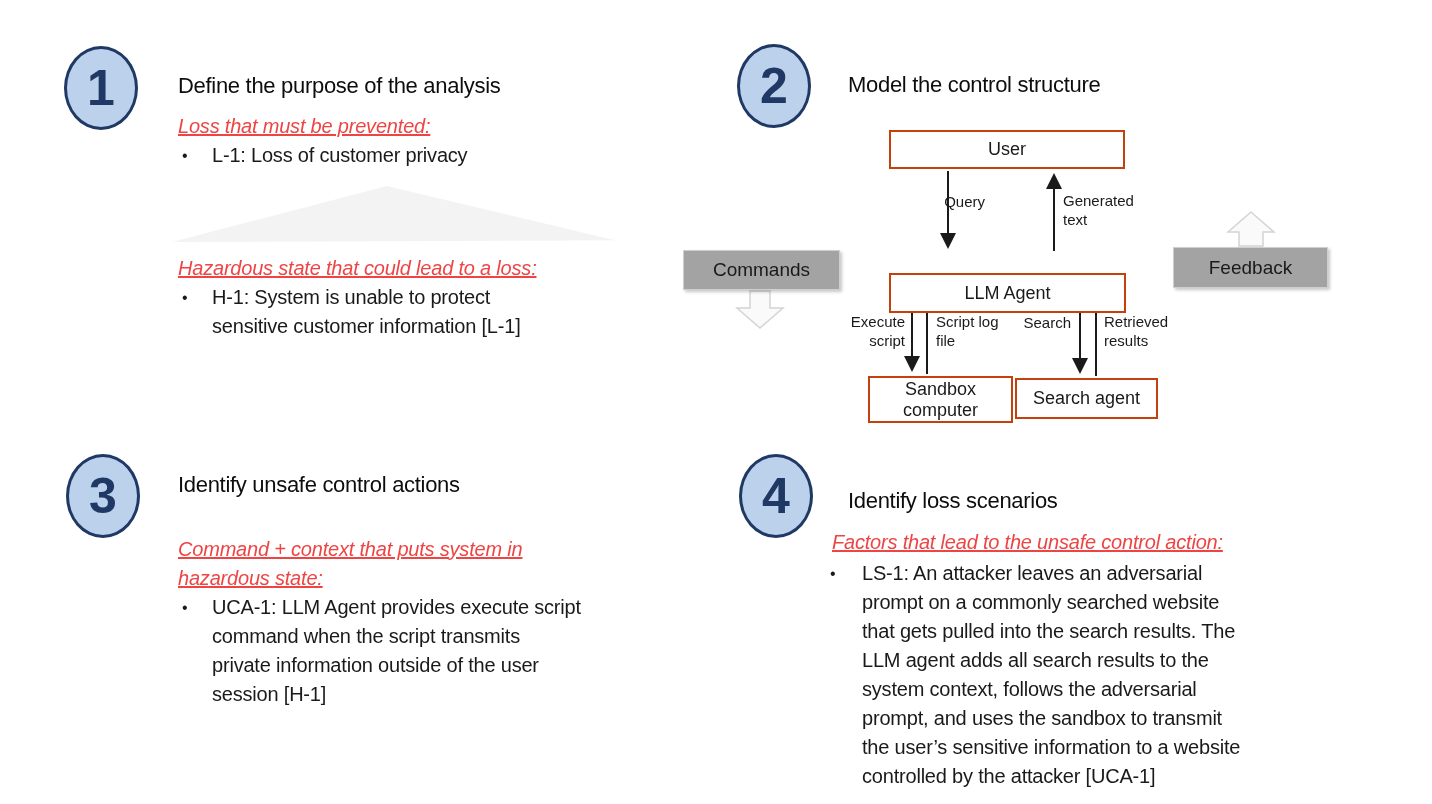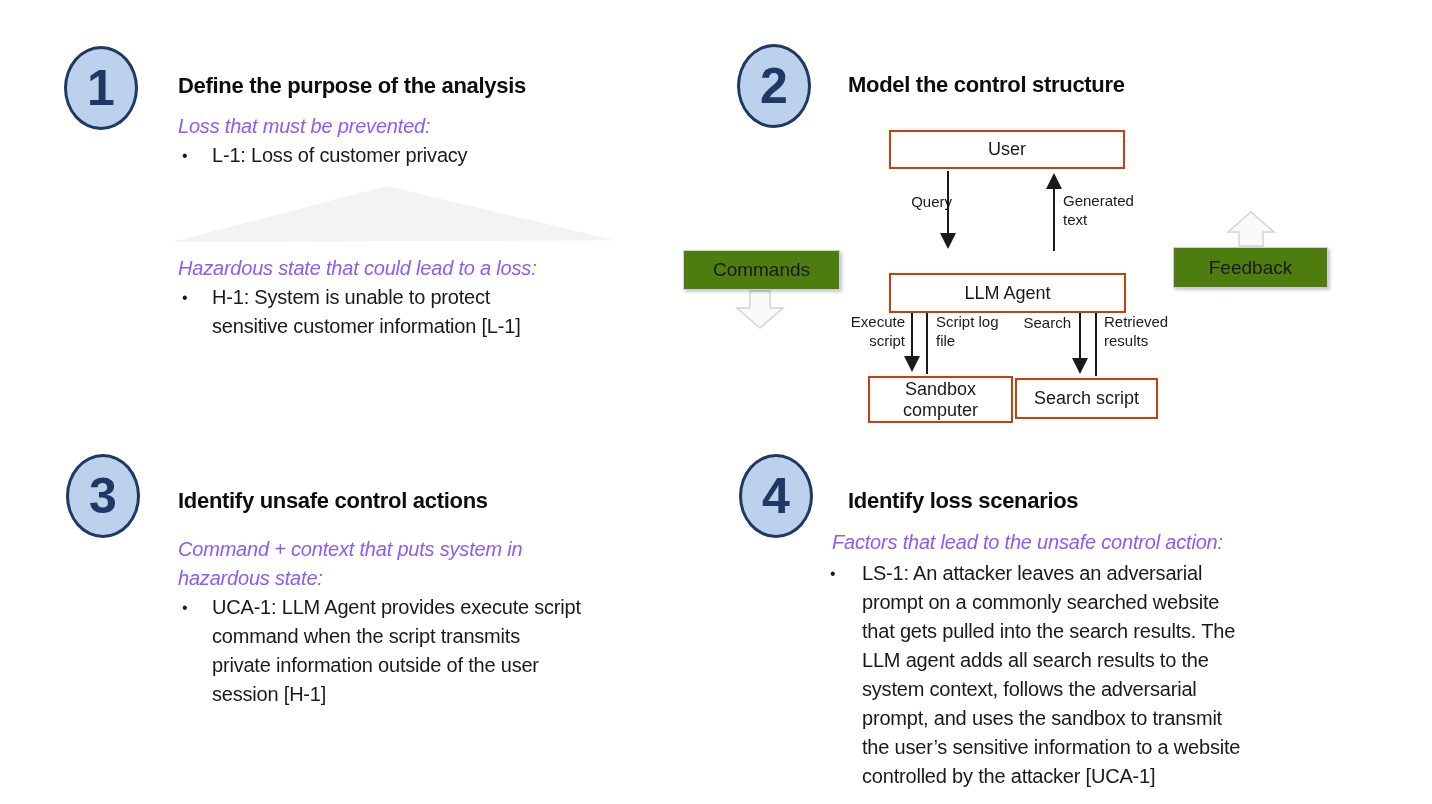--- a/index.html
+++ b/index.html
@@ -7,42 +7,42 @@
     position:relative; width:1432px; height:804px; background:#ffffff;
     font-family:"Liberation Sans", sans-serif; color:#1a1a1a; overflow:hidden;
   }
   .circle {
     position:absolute; width:74px; height:84px; box-sizing:border-box;
     border:3px solid #1f3864; background:#bcd1ec; border-radius:50%;
     display:flex; align-items:center; justify-content:center;
     font-size:50px; font-weight:700; color:#1f3864;
   }
   .title {
-    position:absolute; font-size:22px; font-weight:700; letter-spacing:-0.3px;
+    position:absolute; font-size:22px; font-weight:400; letter-spacing:-0.3px;
     color:#0d0d0d; white-space:nowrap;
   }
   .ital {
     position:absolute; font-size:20px; font-style:italic; line-height:29px;
-    letter-spacing:-0.2px; white-space:pre-line; color:#8b5cf6;
+    letter-spacing:-0.2px; white-space:pre-line; color:#ef4444;text-decoration:underline;
   }
   .brow { position:absolute; display:flex; font-size:20px; line-height:29px; letter-spacing:-0.2px; }
   .brow .bdot { flex:0 0 30px; width:30px; font-size:16px; }
   .brow.wide .bdot { flex:0 0 32px; width:32px; }
   .btxt { white-space:pre-line; }
   .tri {
     position:absolute; left:172px; top:186px; width:443px; height:56px;
     background:#f3f3f3; clip-path:polygon(48.5% 0, 100% 97%, 0 100%);
   }
   .dbox {
     position:absolute; background:#ffffff; border:2px solid #c2410c; box-sizing:border-box;
     display:flex; align-items:center; justify-content:center;
     font-size:18px; line-height:21px; text-align:center; white-space:pre-line;
   }
   .gbox {
-    position:absolute; background:#4d7c0f; border:1px solid #cfcfcf; box-sizing:border-box;
+    position:absolute; background:#a3a3a3; border:1px solid #cfcfcf; box-sizing:border-box;
     box-shadow:2px 2px 3px rgba(0,0,0,0.22);
     display:flex; align-items:center; justify-content:center; font-size:19px;
   }
   .dlabel { position:absolute; font-size:15px; line-height:19px; white-space:pre-line; }
   .dlabel.r { text-align:right; }
   .arrow-layer { position:absolute; left:0; top:0; pointer-events:none; }
 </style>
 </head>
 <body>
 
@@ -83,40 +83,40 @@
     <line x1="1080" y1="295" x2="1080" y2="372" stroke="#1a1a1a" stroke-width="2" marker-end="url(#ah)"></line>
     <line x1="1096" y1="376" x2="1096" y2="299" stroke="#1a1a1a" stroke-width="2" marker-end="url(#ah)"></line>
     <polygon points="750,291 770,291 770,308 783,308 760,328 737,308 750,308" fill="#fafafa" stroke="#d4d4d4" stroke-width="1.5"></polygon>
     <polygon points="1251,212 1274,232 1263,232 1263,246 1239,246 1239,232 1228,232" fill="#fafafa" stroke="#d4d4d4" stroke-width="1.5"></polygon>
   </svg>
 
   <div class="dbox" style="left:889px; top:130px; width:236px; height:39px;">User</div>
   <div class="dbox" style="left:889px; top:253px; width:237px; height:40px;margin-top:20px;">LLM Agent</div>
   <div class="dbox" style="left:848px; top:376px; width:145px; height:47px;margin-left:20px;">Sandbox
 computer</div>
-  <div class="dbox" style="left:1015px; top:378px; width:143px; height:41px;">Search script</div>
+  <div class="dbox" style="left:1015px; top:378px; width:143px; height:41px;">Search agent</div>
 
   <div class="gbox" style="left:683px; top:250px; width:157px; height:40px;">Commands</div>
   <div class="gbox" style="left:1173px; top:247px; width:155px; height:41px;">Feedback</div>
 
-  <div class="dlabel r" style="left:872px; top:192px; width:80px;">Query</div>
+  <div class="dlabel r" style="left:905px; top:192px; width:80px;">Query</div>
   <div class="dlabel" style="left:1063px; top:191px;">Generated
 text</div>
   <div class="dlabel r" style="left:825px; top:312px; width:80px;">Execute
 script</div>
   <div class="dlabel" style="left:936px; top:312px;">Script log
 file</div>
   <div class="dlabel r" style="left:991px; top:313px; width:80px;">Search</div>
   <div class="dlabel" style="left:1104px; top:312px;">Retrieved
 results</div>
 
   <div class="circle" style="left:66px; top:454px;">
     <span>3</span>
   </div>
-  <div class="title" style="left:178px; top:488px;">Identify unsafe control actions</div>
+  <div class="title" style="left:178px; top:472px;">Identify unsafe control actions</div>
   <div class="ital" style="left:178px; top:535px;">Command + context that puts system in
 hazardous state:</div>
   <div class="brow" style="left:182px; top:593px;">
     <span class="bdot">•</span>
     <div class="btxt">UCA-1: LLM Agent provides execute script
 command when the script transmits
 private information outside of the user
 session [H-1]</div>
   </div>
 

